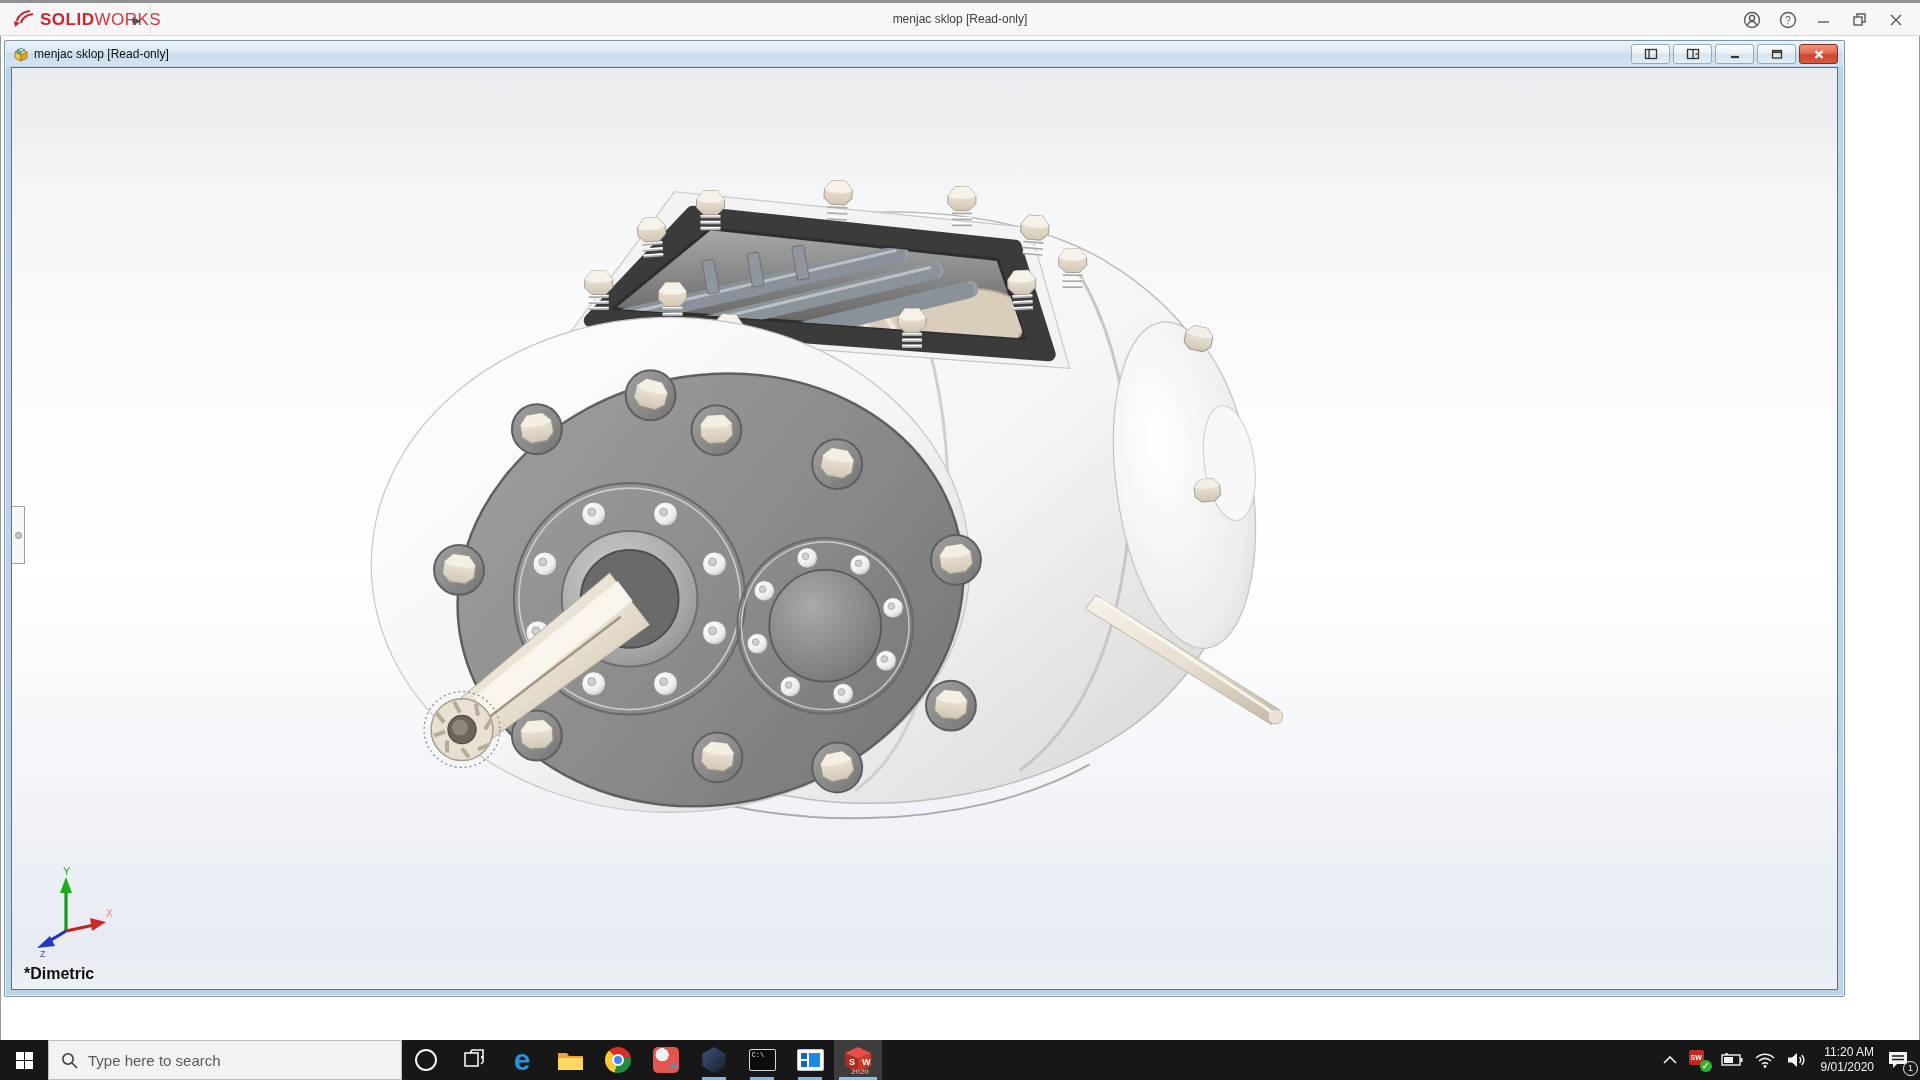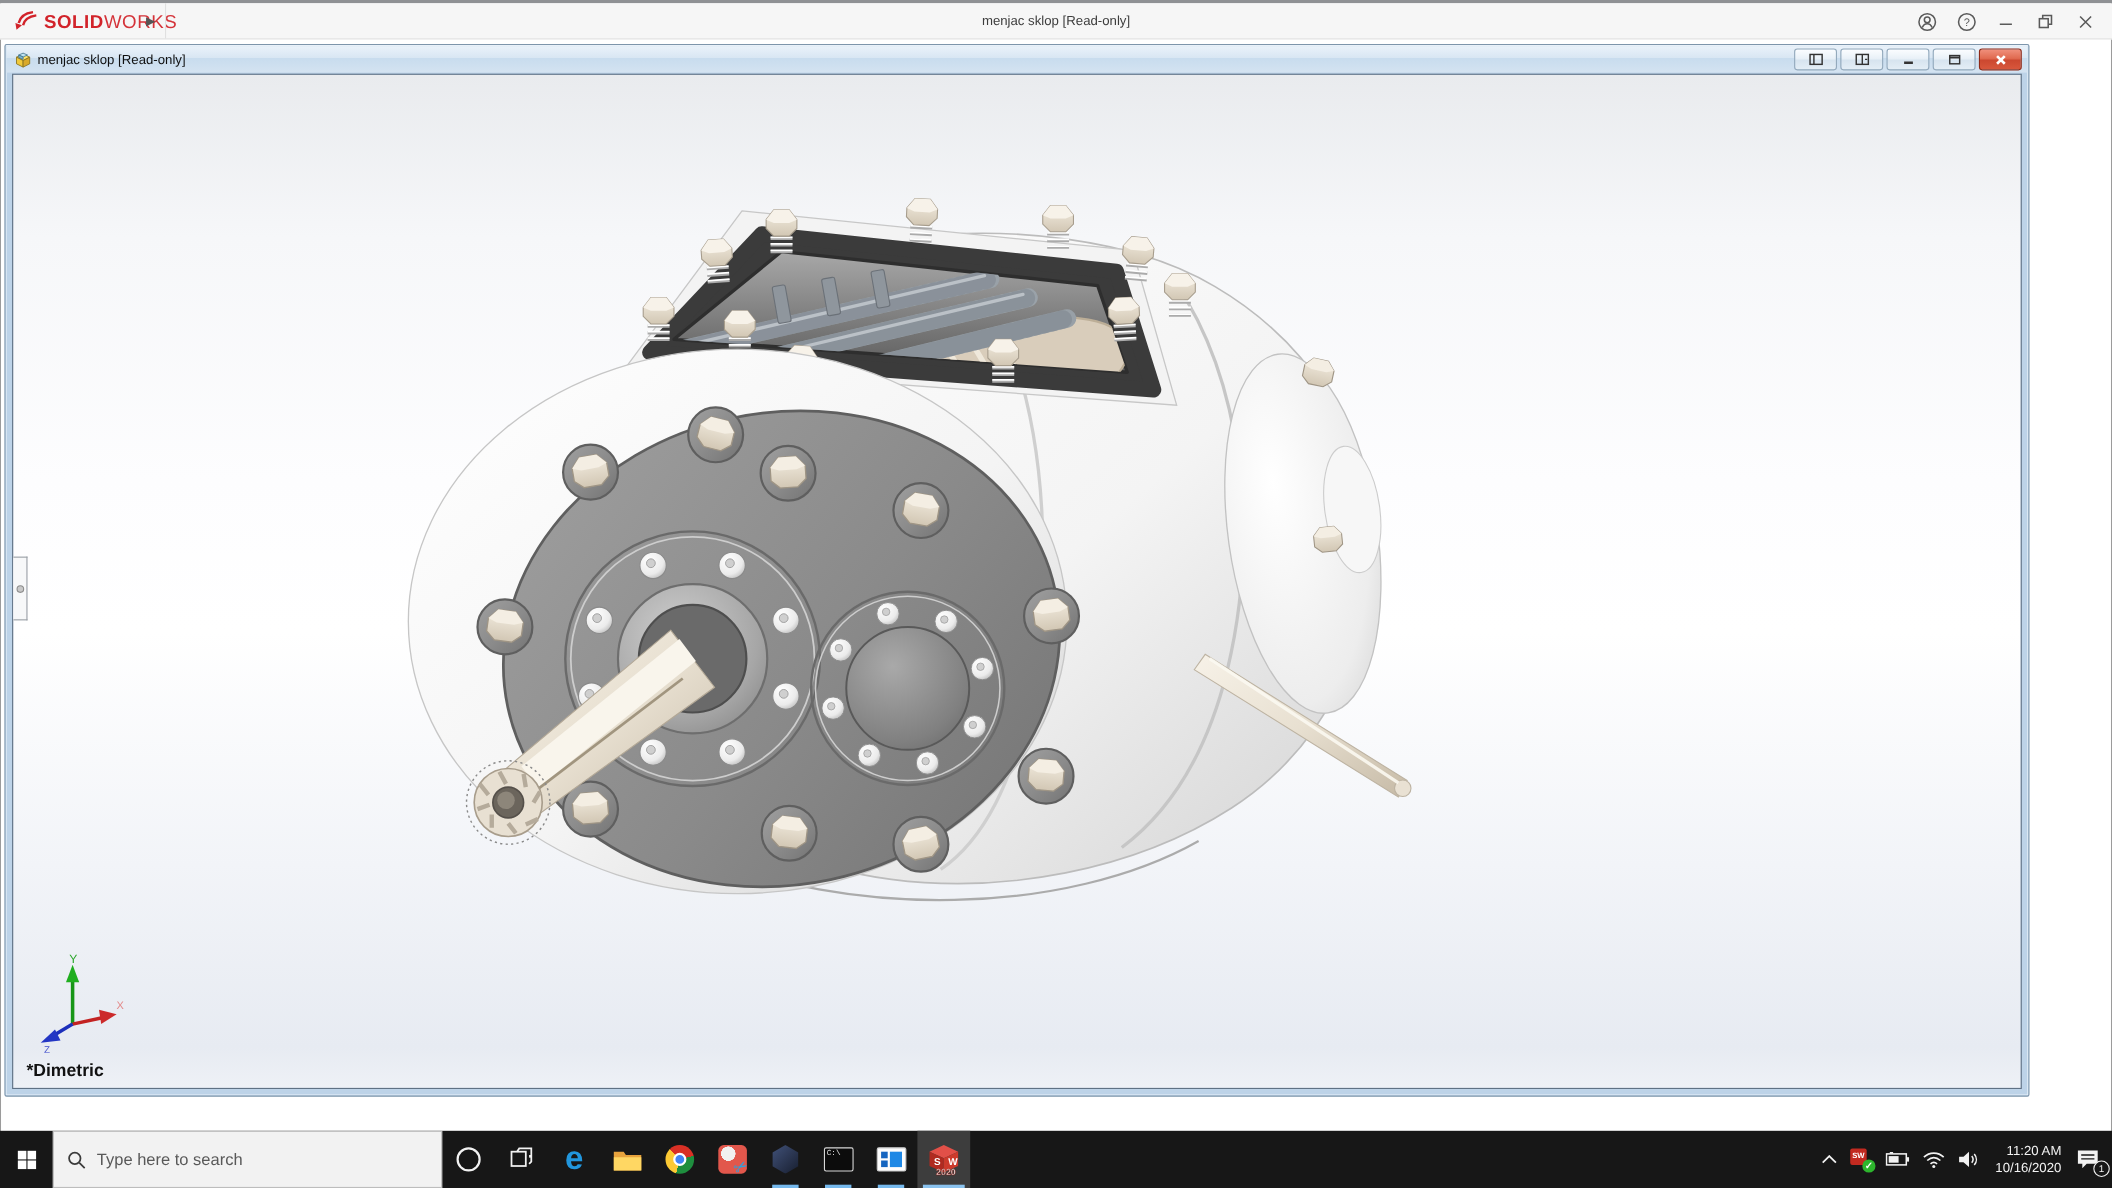--- a/index.html
+++ b/index.html
@@ -51,21 +51,21 @@
     background:linear-gradient(180deg,#e9ebee 0%, #f6f7f9 16%, #fdfdfe 40%, #ffffff 55%, #f2f4f8 78%, #e7ebf2 96%, #eef1f6 100%); }
   .model-svg { position:absolute; left:0; top:0; width:100%; height:100%; }
   .left-tab { position:absolute; left:0; top:438px; width:13px; height:58px;
     background:#f7f8f9; border:1px solid #9aa0a6; border-left:none; cursor:pointer; }
   .left-tab .dot { position:absolute; left:3px; top:25px; width:7px; height:7px; border-radius:50%;
     background:#c9c9c9; border:1px solid #8d8d8d; }
   .triad { position:absolute; left:18px; bottom:32px; }
   .view-label { position:absolute; left:12px; bottom:6px; font-size:16px; font-weight:700; color:#111; }
 
   
-  .taskbar { position:absolute; left:0; bottom:0; width:1920px; height:52px; background:#171717;
+  .taskbar { position:absolute; left:0; bottom:0; width:1920px; height:40px; background:#171717;
     display:flex; align-items:stretch; }
   .tb-btn { width:48px; display:flex; align-items:center; justify-content:center; cursor:pointer; position:relative; }
   .tb-btn.start { width:48px; }
   .searchbox { width:354px; background:#f2f2f2; border:1px solid #bdbdbd; display:flex; align-items:center; cursor:text; }
   .searchbox svg { margin-left:12px; }
   .searchbox input { border:none; outline:none; background:transparent; font-size:15px; color:#444;
     margin-left:10px; width:280px; font-family:"Liberation Sans", sans-serif; }
   .searchbox input::placeholder { color:#595959; opacity:1; }
   .tb-btn.open::after { content:""; position:absolute; left:12px; right:12px; bottom:0; height:3px; background:#76b9ed; }
   .tb-btn.active { background:#3d3d3d; }
@@ -506,21 +506,21 @@
         </svg>
       </div>
       <div class="tray-item">
         <svg width="20" height="16" viewBox="0 0 20 16">
           <polygon points="1,5.5 5,5.5 10,1 10,15 5,10.5 1,10.5" fill="#f2f2f2"></polygon>
           <path d="M12.5 5 C14 6.8 14 9.2 12.5 11 M14.8 3 C17.3 6 17.3 10 14.8 13" fill="none" stroke="#f2f2f2" stroke-width="1.4"></path>
         </svg>
       </div>
       <div class="clock">
         <div>11:20 AM</div>
-        <div>10/16/2020</div>
+        <div>9/01/2020</div>
       </div>
       <div class="tray-item action">
         <svg width="20" height="18" viewBox="0 0 20 18">
           <path d="M1 1 h18 v12 h-10 l-4 4 v-4 h-4 z" fill="#f2f2f2"></path>
           <path d="M4 5 h12 M4 8.5 h12" stroke="#171717" stroke-width="1.3"></path>
         </svg>
         <div class="badge">1</div>
       </div>
     </div>
   </div>

